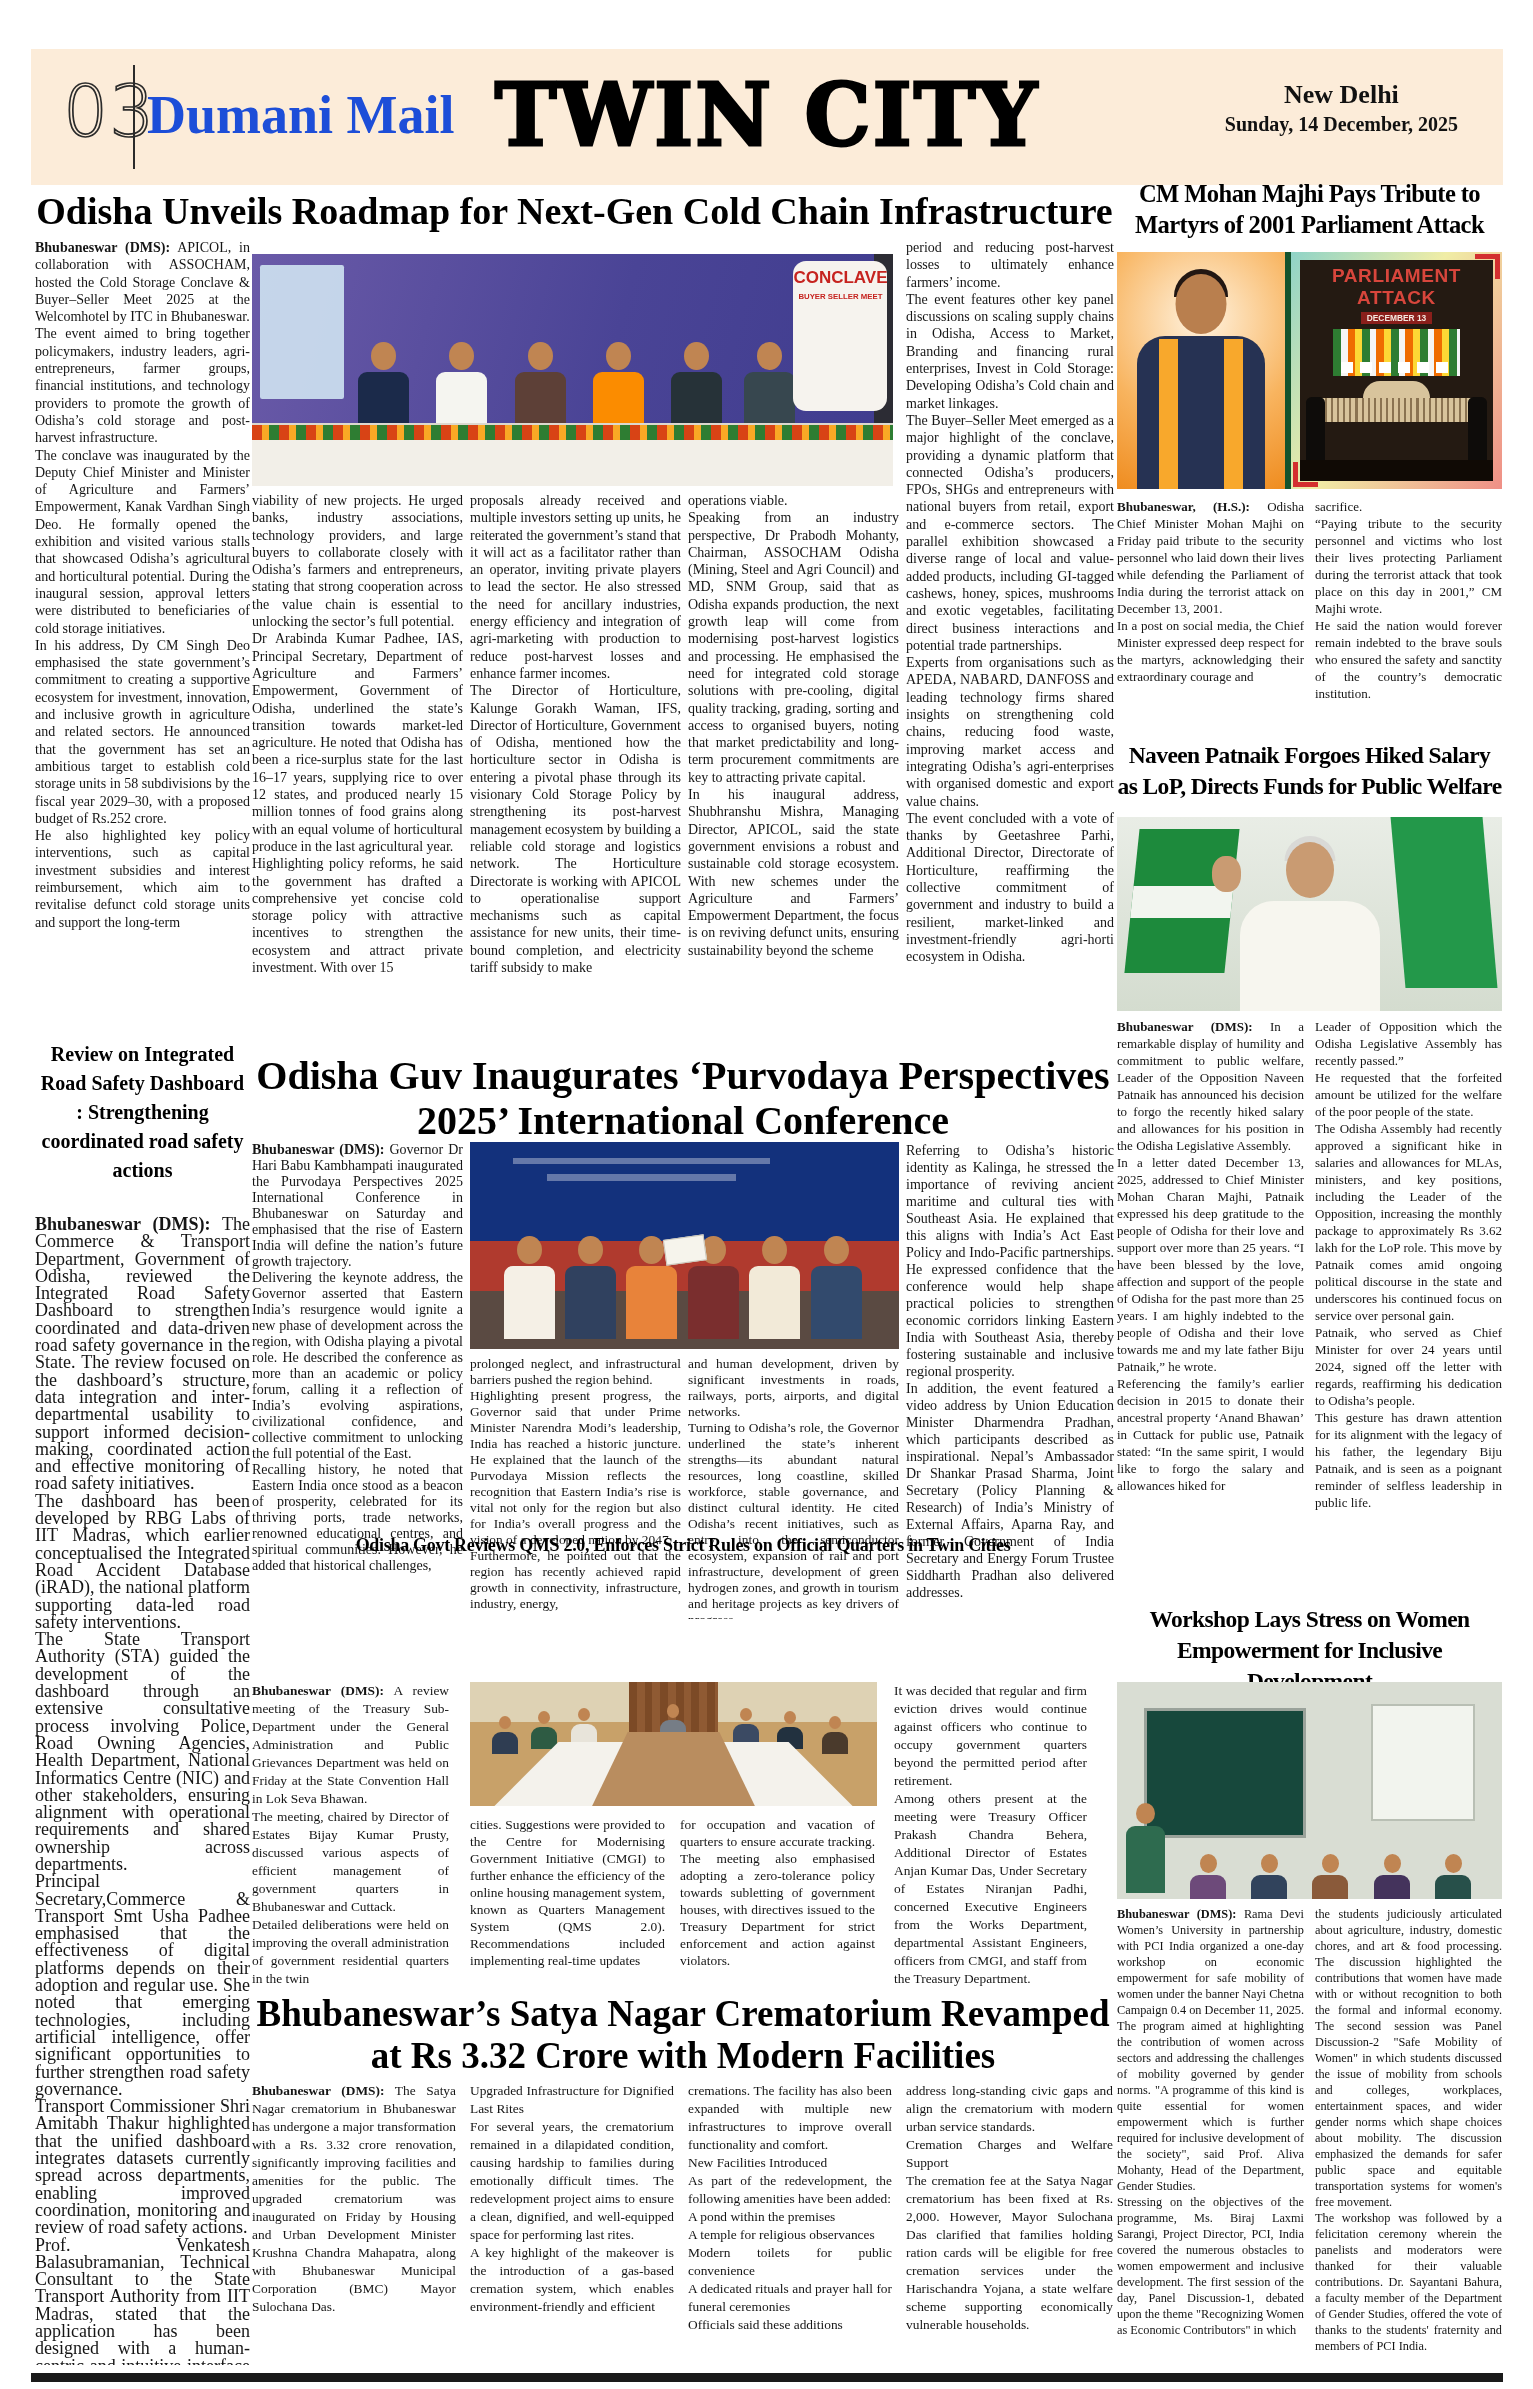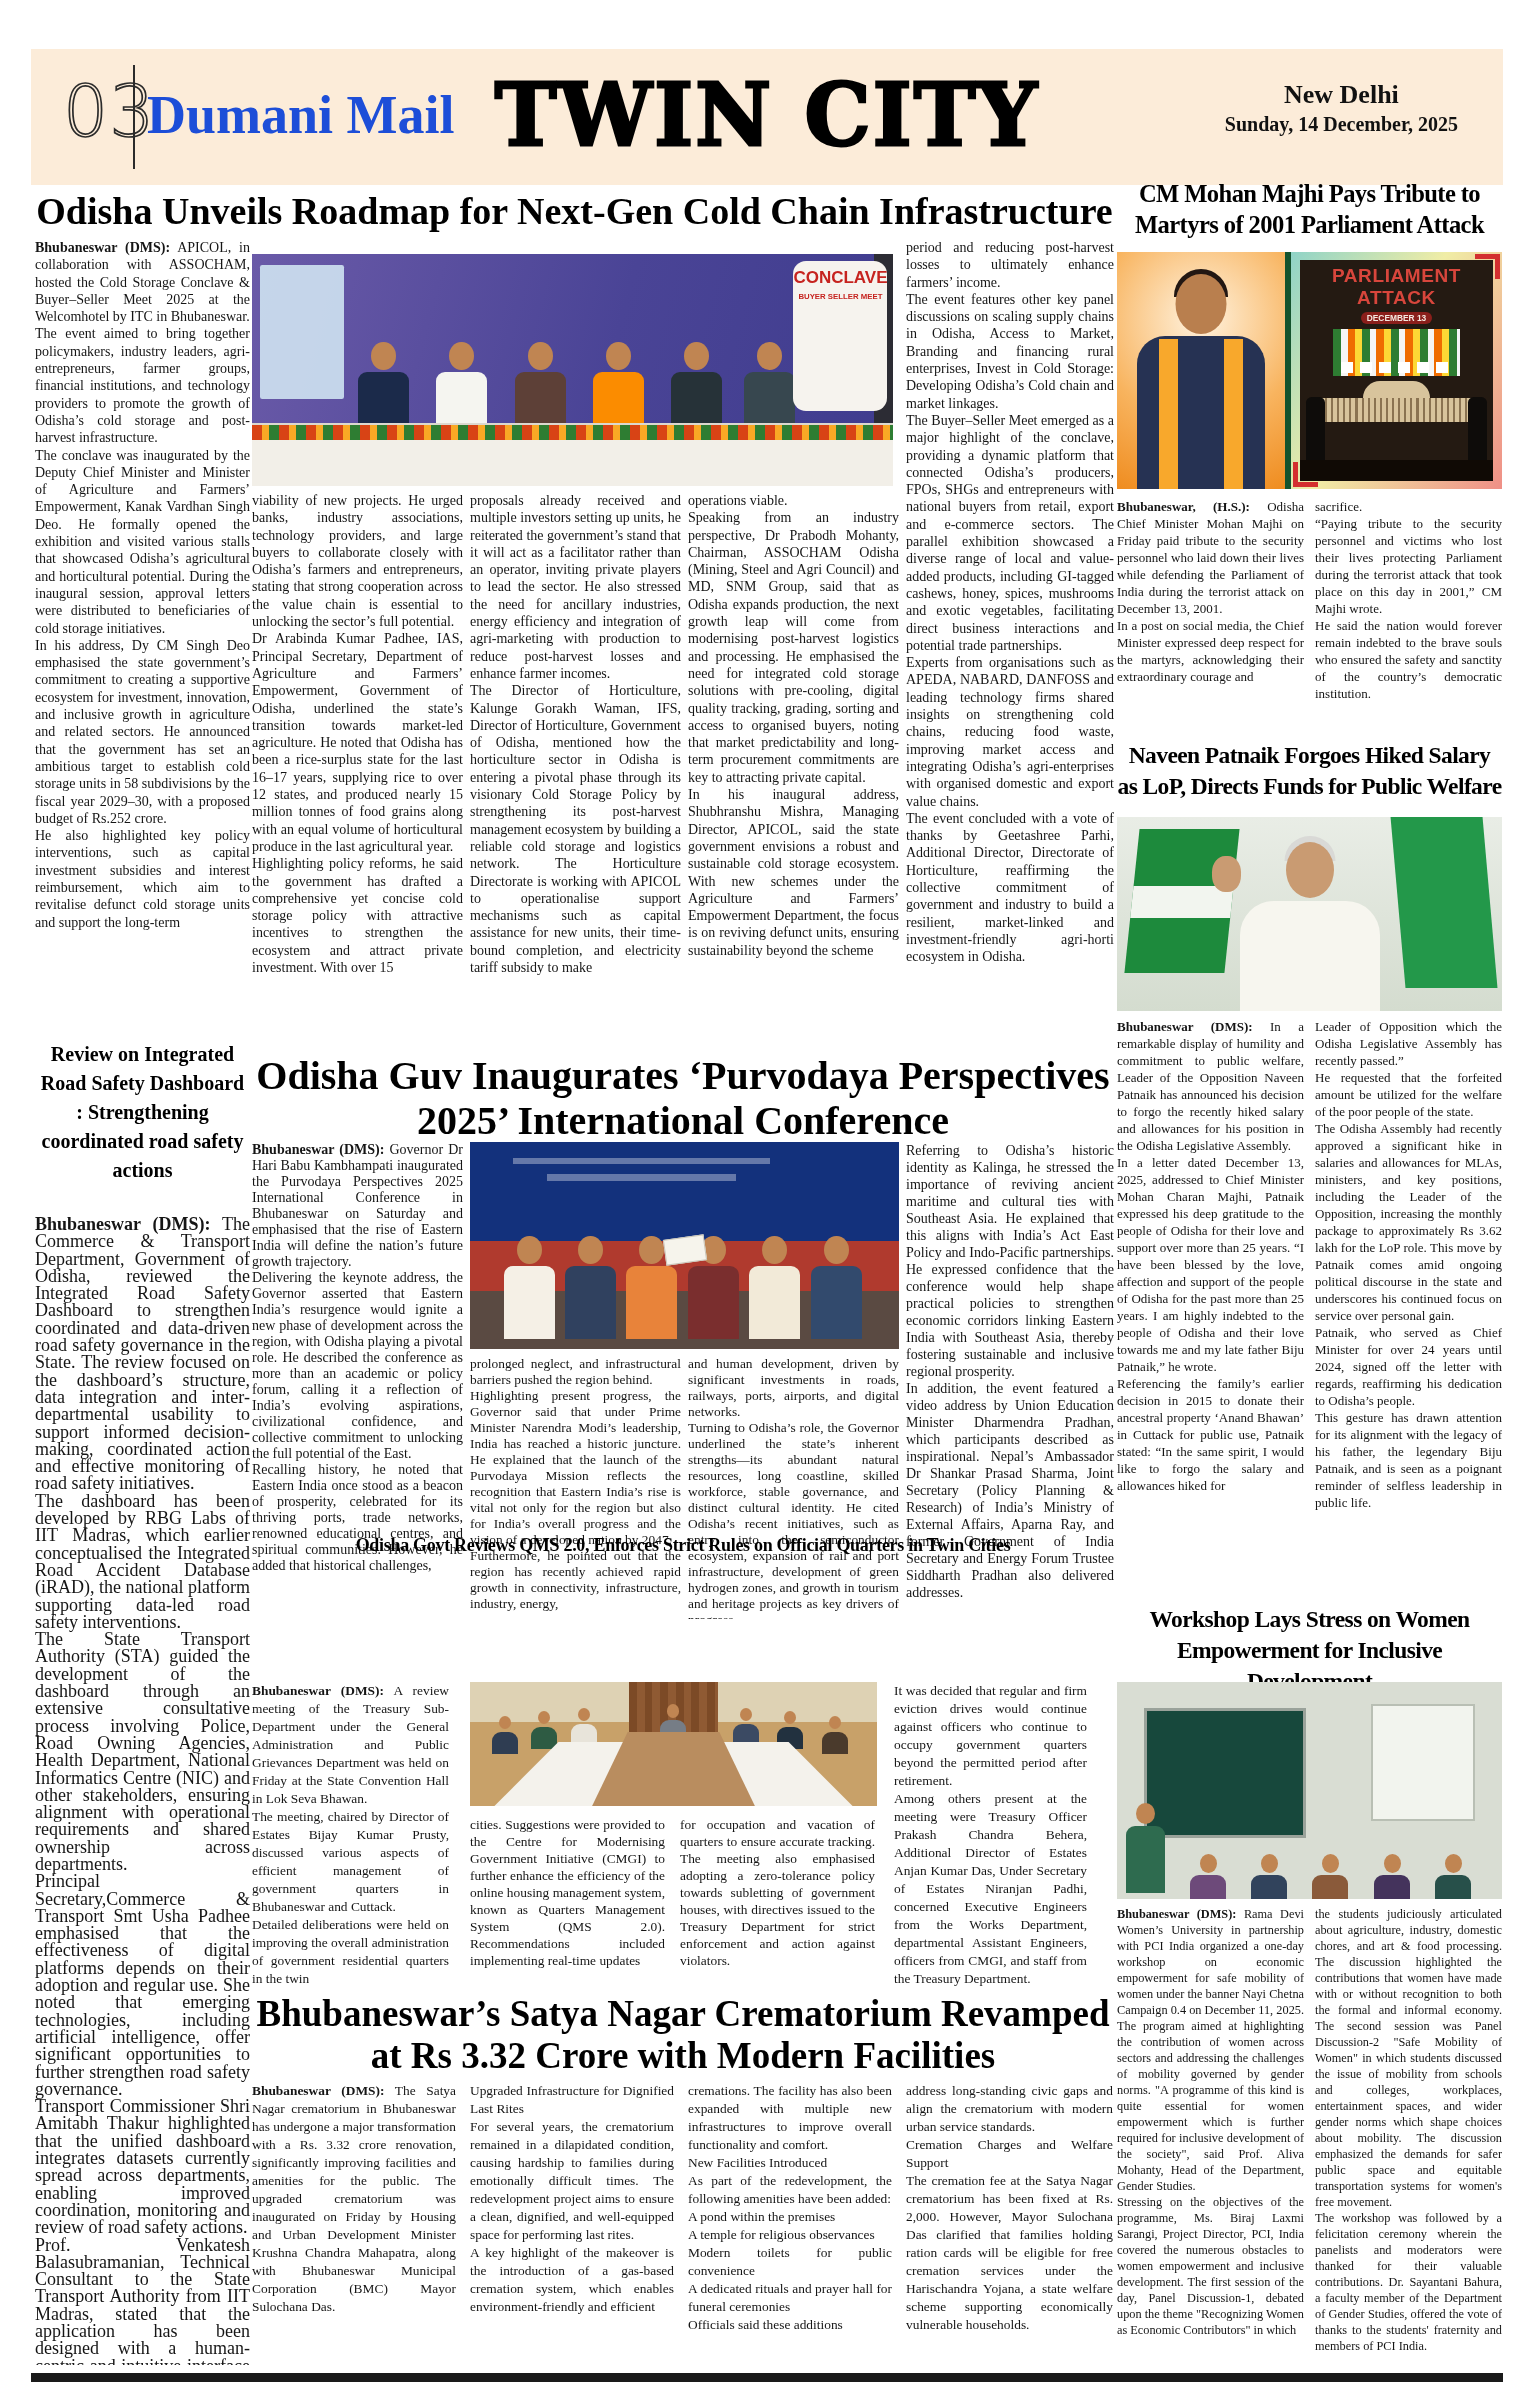--- a/index.html
+++ b/index.html
@@ -58,21 +58,21 @@
     background:radial-gradient(circle at 50% 28%,#fff3e0 0%,#f8b45f 55%,#ef8c1f 100%);overflow:hidden;}
   .cmp-head{position:absolute;left:50%;top:22.3px;transform:translateX(-50%);width:51px;height:60px;border-radius:50%;background:#b97f4e;}
   .cmp-hair{position:absolute;left:50%;top:17px;transform:translateX(-50%);width:54px;height:28px;border-radius:27px 27px 0 0;background:#221713;}
   .cmp-body{position:absolute;left:50%;top:84px;transform:translateX(-50%);width:128px;height:156px;border-radius:28px 28px 0 0;background:#263253;}
   .cmp-scarf{position:absolute;left:50%;top:87px;transform:translateX(-50%) ;width:84px;height:151px;
     background:linear-gradient(90deg,#f8a82c 0 19px,transparent 19px 65px,#f8a82c 65px 84px);}
   .cmp-right{position:absolute;left:174px;right:0;top:0;bottom:0;
     background:linear-gradient(120deg,#8fd3c7,#f0eda6 45%,#ef8f86);padding:7.8px;}
   .parl-inner{position:absolute;left:9px;right:9px;top:7.8px;bottom:7.8px;background:#241a12;overflow:hidden;text-align:center;}
   .parl-title{color:#d8463c;font-family:"Liberation Sans",sans-serif;font-weight:bold;font-size:19px;letter-spacing:0.6px;margin-top:5.6px;}
-  .parl-sub{display:inline-block;background:#8a1f1b;color:#f5e9e1;font-family:"Liberation Sans",sans-serif;font-size:8.4px;font-weight:bold;padding:1.1px 5.6px;margin-top:2.2px;border-radius:6px;}
+  .parl-sub{display:inline-block;background:#8a1f1b;color:#f5e9e1;font-family:"Liberation Sans",sans-serif;font-size:8.4px;font-weight:bold;padding:1.1px 5.6px;margin-top:2.2px;}
   .parl-flowers{margin:5.6px auto 0;width:66%;height:47px;
     background:repeating-linear-gradient(90deg,#2e7d32 0 7.8px,#f5f5f5 7.8px 14.5px,#ef6c00 14.5px 22.3px,#fdd835 22.3px 29px);}
   .parl-photorow{margin:-14.5px auto 0;width:58%;height:11.2px;
     background:repeating-linear-gradient(90deg,#fff 0 12.3px,rgba(255,255,255,0) 12.3px 19px);}
   .parl-dome{margin:7.8px auto 0;width:67px;height:17px;border-radius:34px 34px 0 0;background:#d8c49c;}
   .parl-colonnade{margin:0 auto;width:78%;height:24.6px;
     background:repeating-linear-gradient(90deg,#d8c49c 0 3.9px,#8a7351 3.9px 6.1px);}
   .parl-crowd{position:absolute;left:0;right:0;bottom:0;height:21px;background:#100a05;}
   .parl-guard{position:absolute;width:19px;height:67px;background:#0e0c0a;border-radius:5.6px 5.6px 0 0;}
   .parl-corner-tr{position:absolute;right:2.2px;top:2.2px;width:24.6px;height:24.6px;border-top:5px solid #d32f2f;border-right:5px solid #d32f2f;}

